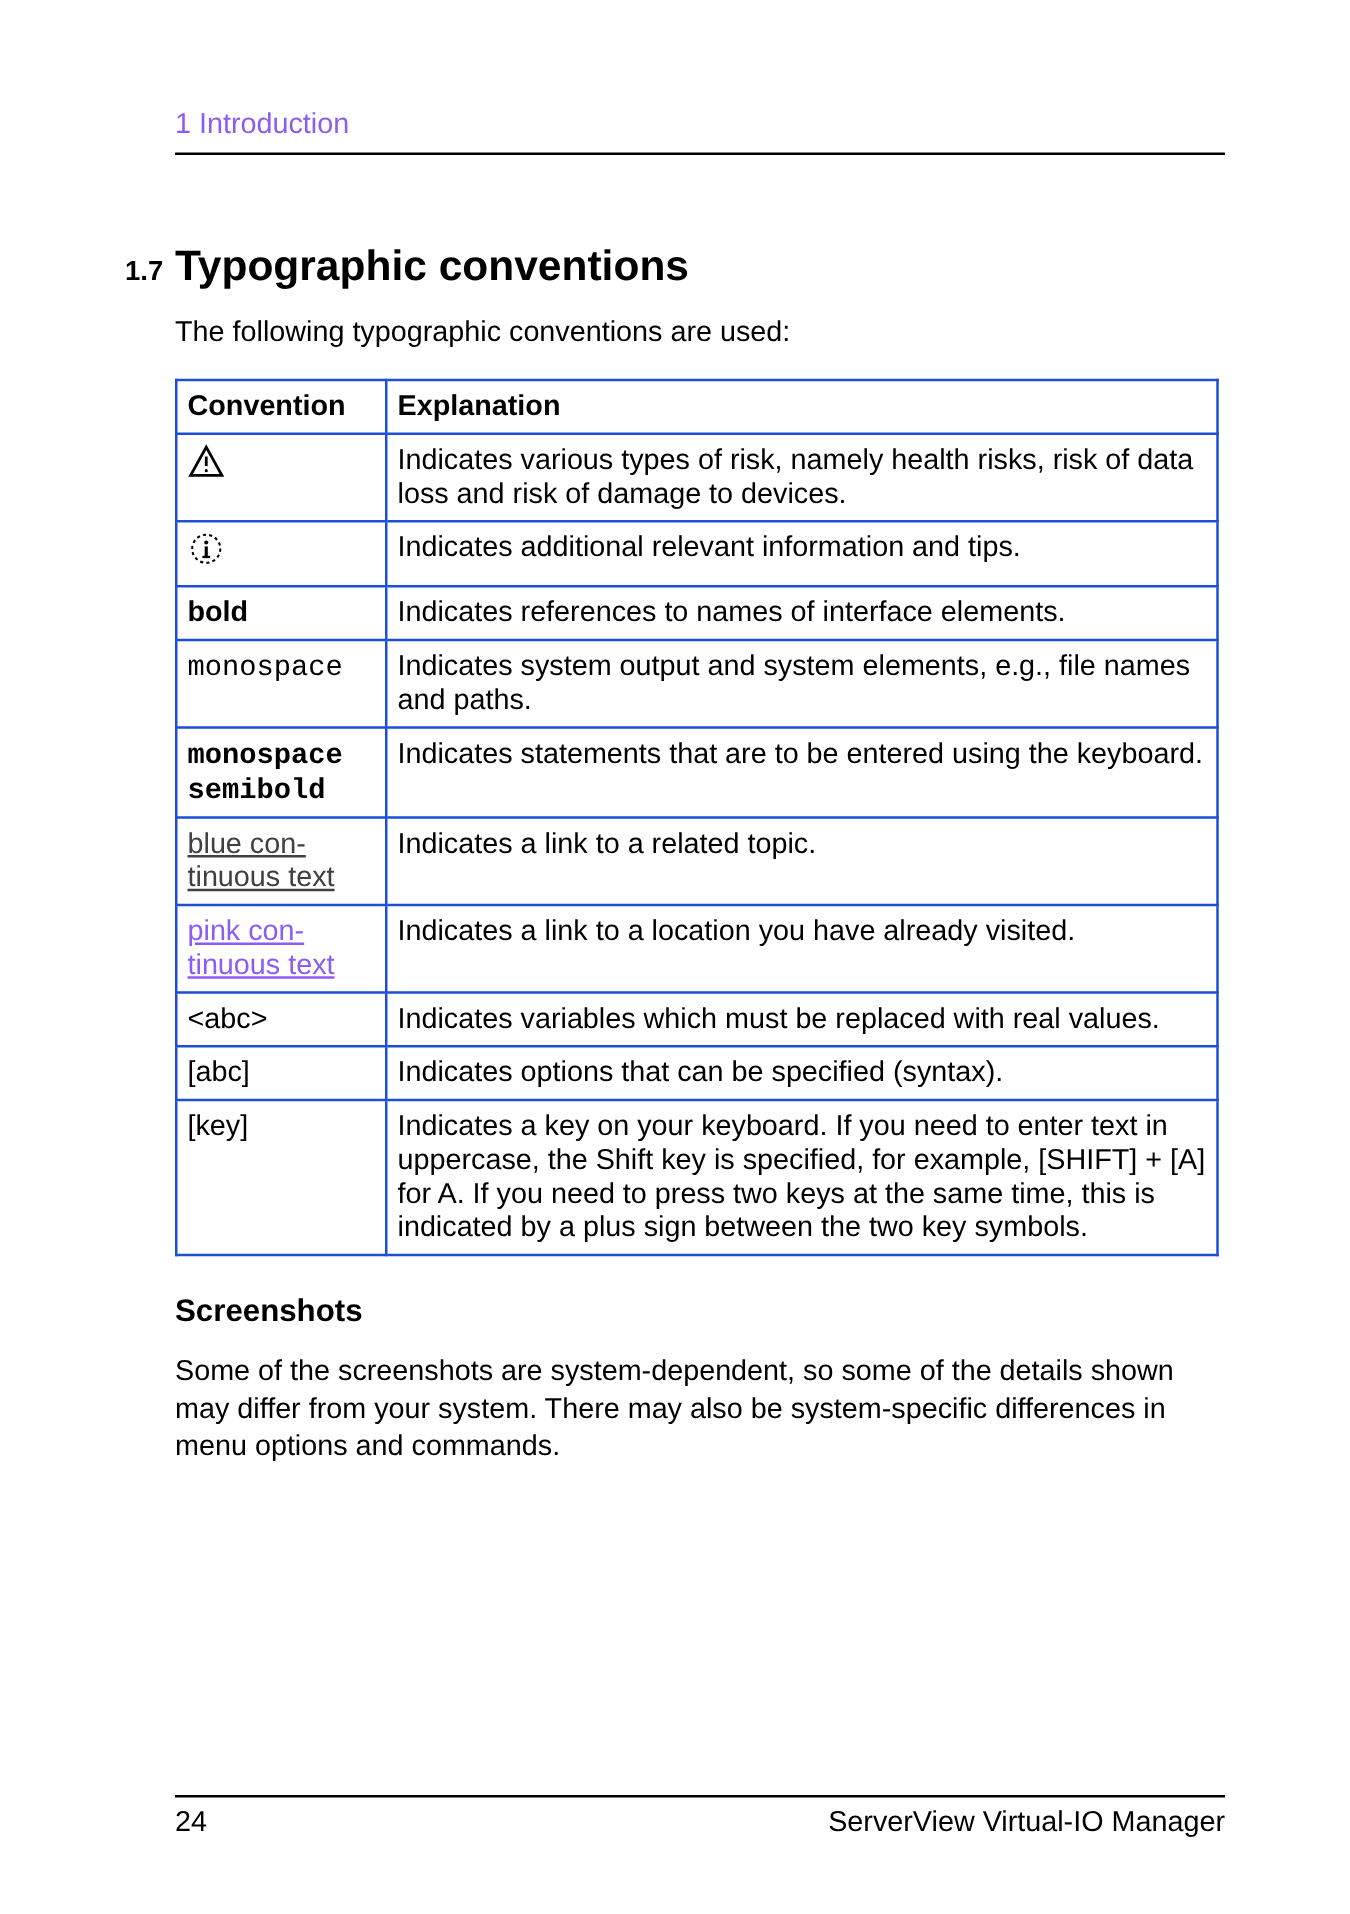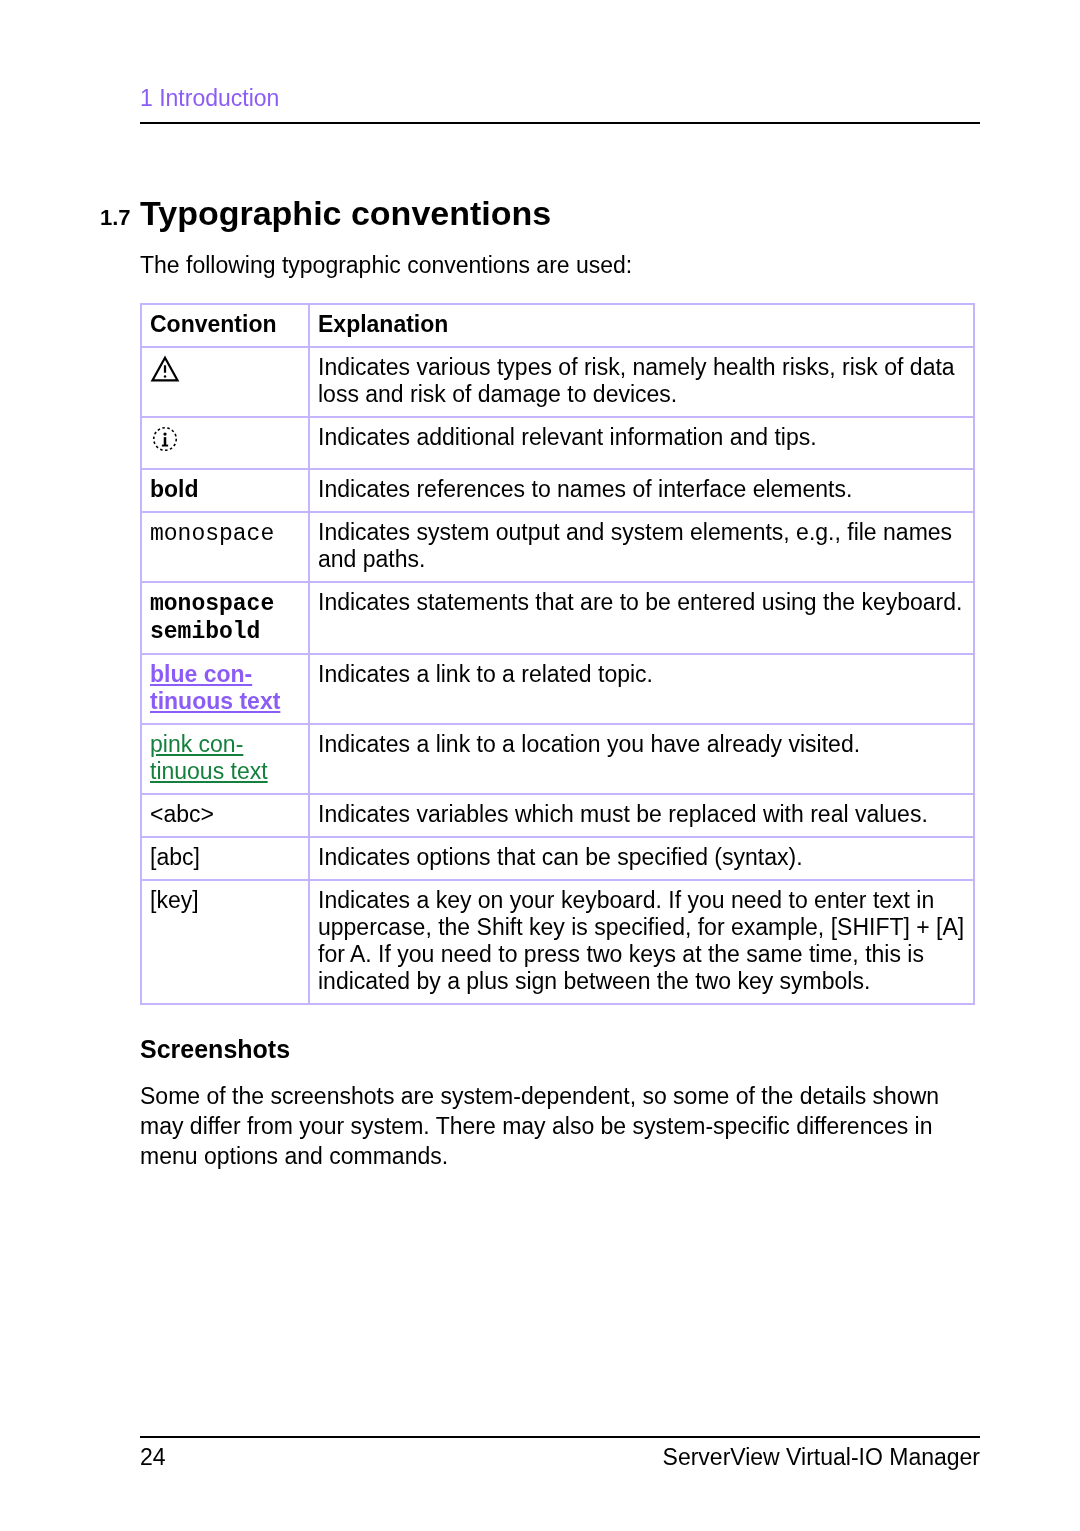--- a/index.html
+++ b/index.html
@@ -44,33 +44,33 @@
     margin-bottom: 22px;
     line-height: 1.3;
   }
   table.conv {
     margin-left: 40px;
     border-collapse: collapse;
     width: 835px;
     font-size: 23px;
   }
   table.conv th, table.conv td {
-    border: 2px solid #c4b5fd;
+    border: 2px solid #1d4ed8;
     padding: 6px 8px 8px 8px;
     text-align: left;
     vertical-align: top;
   }
   table.conv th {
     font-weight: bold;
   }
   table.conv col.c1 { width: 168px; }
   .mono { font-family: "Courier New", monospace; }
   .mono-semi { font-family: "Courier New", monospace; font-weight: bold; }
-  .link-blue { color: #8b5cf6; text-decoration: underline; font-weight: bold; }
-  .link-pink { color: #15803d; text-decoration: underline; }
+  .link-blue { color: #404040; text-decoration: underline; }
+  .link-pink { color: #8b5cf6; text-decoration: underline; }
   .icon-cell svg { width: 30px; height: 30px; }
   .row-tall td { padding-bottom: 28px; }
   .subhead {
     font-size: 25px;
     margin-left: 40px;
     margin-top: 30px;
     margin-bottom: 18px;
     font-weight: bold;
   }
   .footer {

